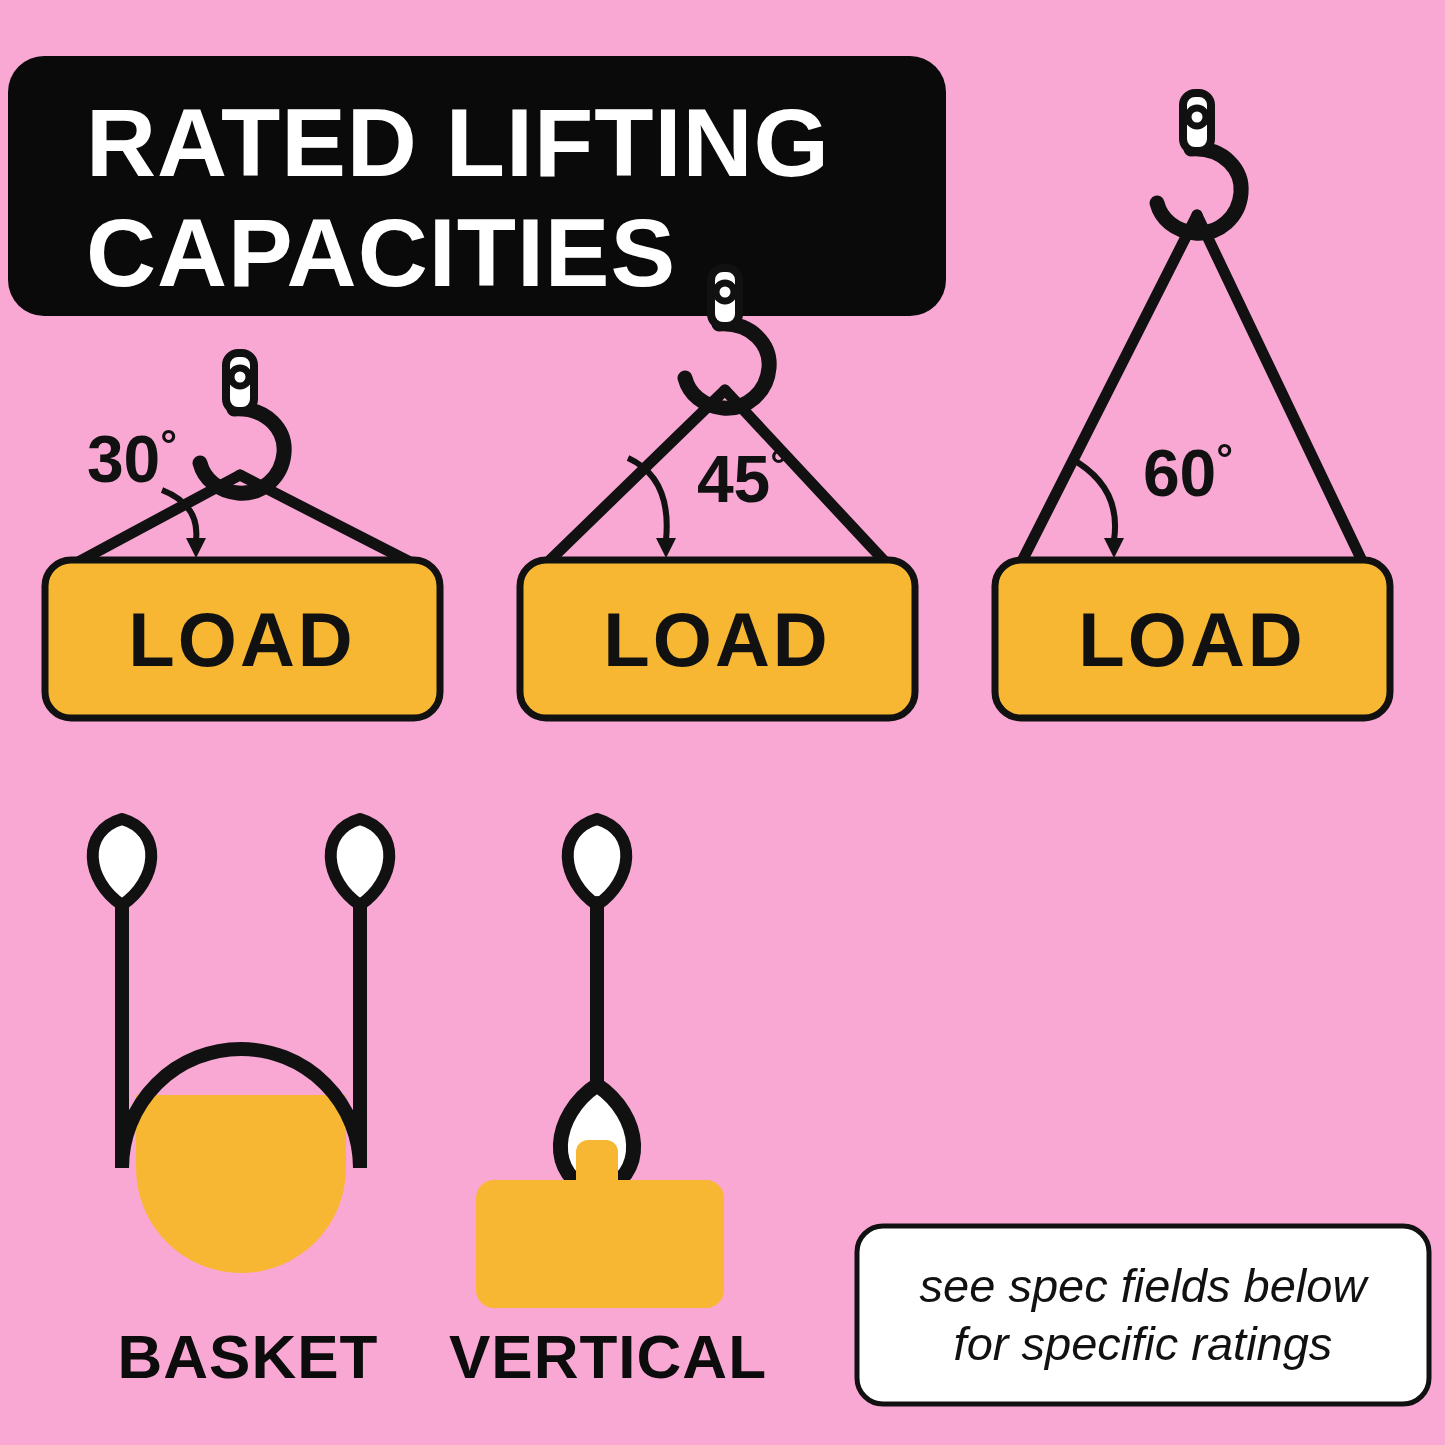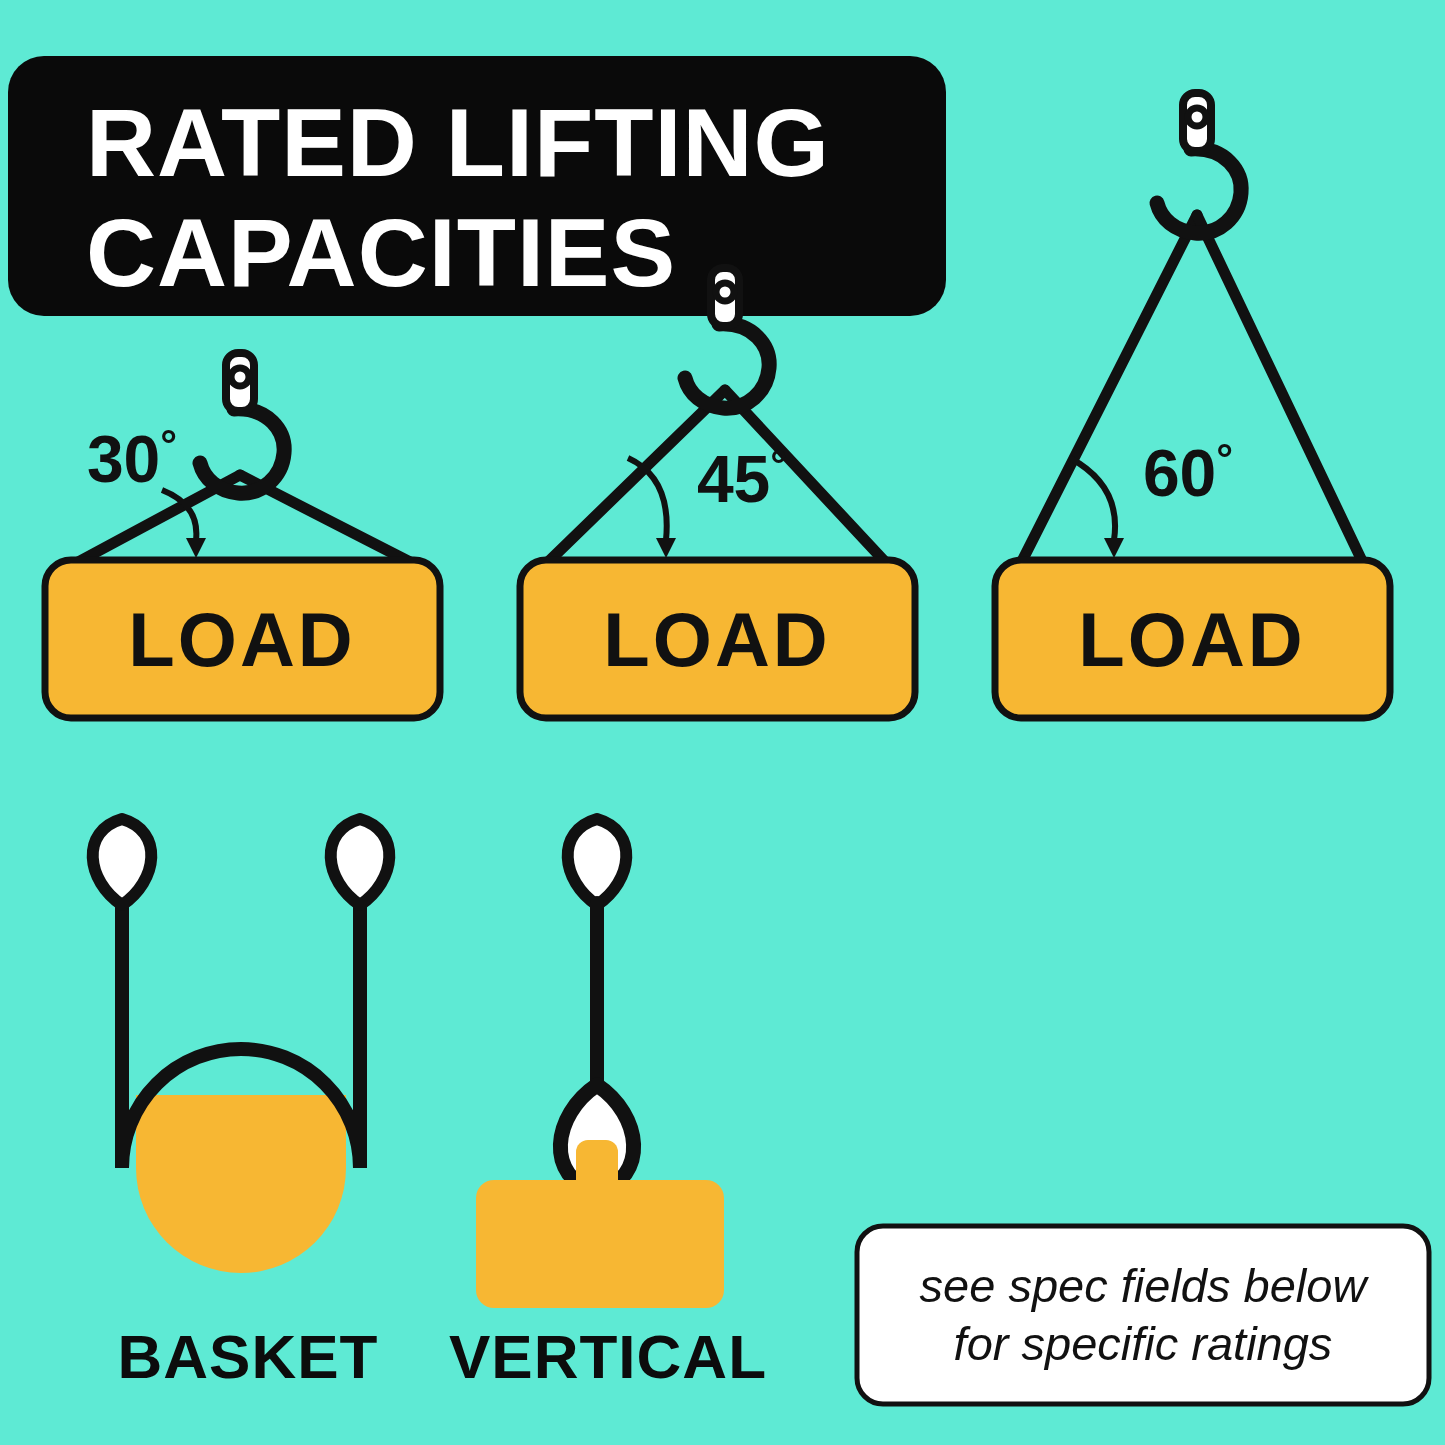--- a/index.html
+++ b/index.html
@@ -1,16 +1,16 @@
 <!DOCTYPE html>
 <html><head>
 <meta charset="utf-8">
 <style>
   html,body{margin:0;padding:0;background:#fff;}
-  .canvas{width:1445px;height:1445px;position:relative;background:#5eead4;overflow:hidden;}
+  .canvas{width:1445px;height:1445px;position:relative;background:#f9a8d4;overflow:hidden;}
   svg{display:block;}
   text{font-family:"Liberation Sans", sans-serif;}
   .title-text{font-weight:800;fill:#ffffff;font-size:97px;letter-spacing:1px;}
   .angle-text{font-weight:800;fill:#111111;font-size:66px;}
   .deg{font-size:42px;font-weight:800;}
   .load-text{font-weight:800;fill:#111111;font-size:76px;letter-spacing:3px;}
   .hitch-label{font-weight:800;fill:#0c0c0c;font-size:62px;letter-spacing:1px;}
   .note-text{font-style:italic;fill:#111111;font-size:47px;}
   .sling{stroke:#111111;stroke-width:11;stroke-linecap:round;fill:none;}
   .rope{stroke:#111111;stroke-width:14;stroke-linecap:round;fill:none;}

